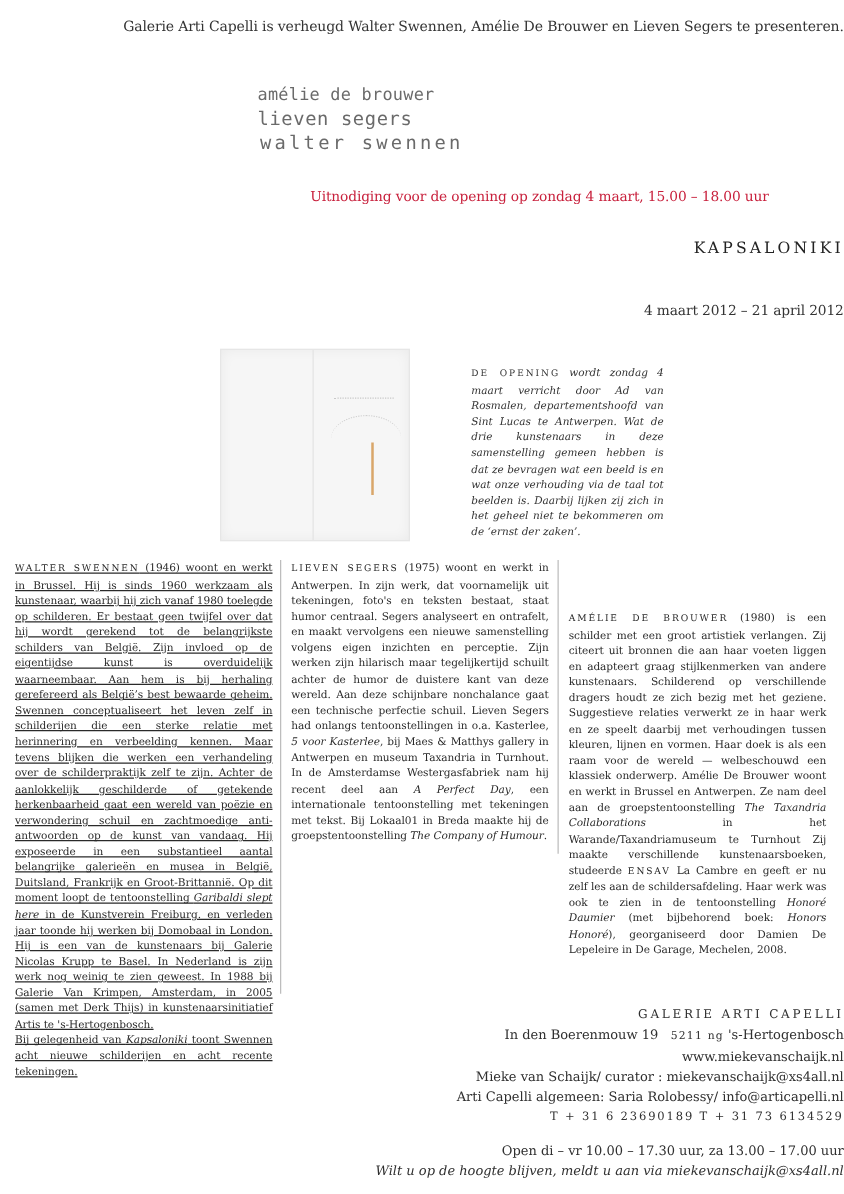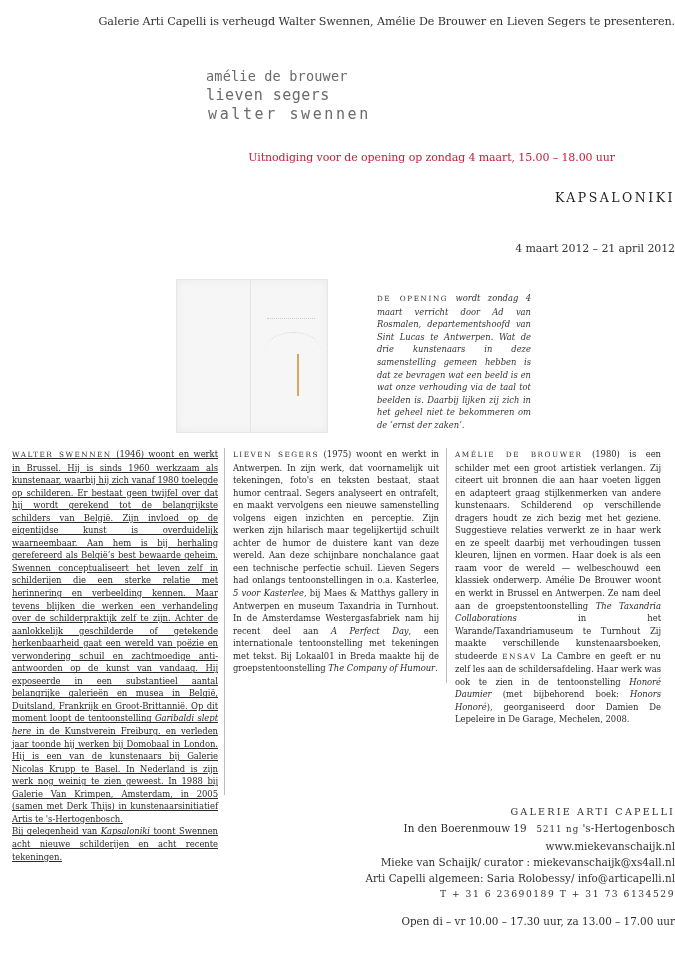--- a/index.html
+++ b/index.html
@@ -70,21 +70,21 @@
       top: 448px; width: 206px;
       font-size: 8.45px; line-height: 12.55px; color: #2a2a2a;
       text-align: justify; letter-spacing: -0.05px;
     }
     .col .sc {
       text-transform: uppercase; font-size: 7.3px; letter-spacing: 1.5px;
     }
     .col i { font-style: italic; }
     .col1 { left: 12px; text-decoration: underline; }
     .col2 { left: 233px; }
-    .col3 { left: 455px; }
+    .col3 { left: 455px; margin-top: 40px; }
     .divider {
       top: 448px; width: 1px; height: 347px; background: #bdbdbd;
     }
     .div1 { left: 224px; }
     .div2 { left: 446px; height: 235px; }
     .footer {
       top: 804px; left: 0; width: 675px;
       font-size: 10.4px; line-height: 16.3px; color: #2f2f2f;
     }
     .footer .gname { letter-spacing: 2.2px; font-size: 9.6px; }
@@ -133,13 +133,14 @@
 
 <div class="abs footer center">
   <div class="gname">GALERIE ARTI CAPELLI</div>
   <div><span>In den Boerenmouw 19</span>&nbsp;&nbsp;&nbsp;<span class="sc">5211 ng</span><span> 's-Hertogenbosch</span></div>
   <div>www.miekevanschaijk.nl</div>
   <div>Mieke van Schaijk/ curator : miekevanschaijk@xs4all.nl</div>
   <div>Arti Capelli algemeen: Saria Rolobessy/ info@articapelli.nl</div>
   <div class="phones">T + 31 6 23690189   T + 31 73 6134529</div>
   <div class="spacer"></div>
   <div>Open di – vr 10.00 – 17.30 uur, za 13.00 – 17.00 uur</div>
+  <div class="italic">Wilt u op de hoogte blijven, meldt u aan via miekevanschaijk@xs4all.nl</div>
 </div>
 
 </body></html>

